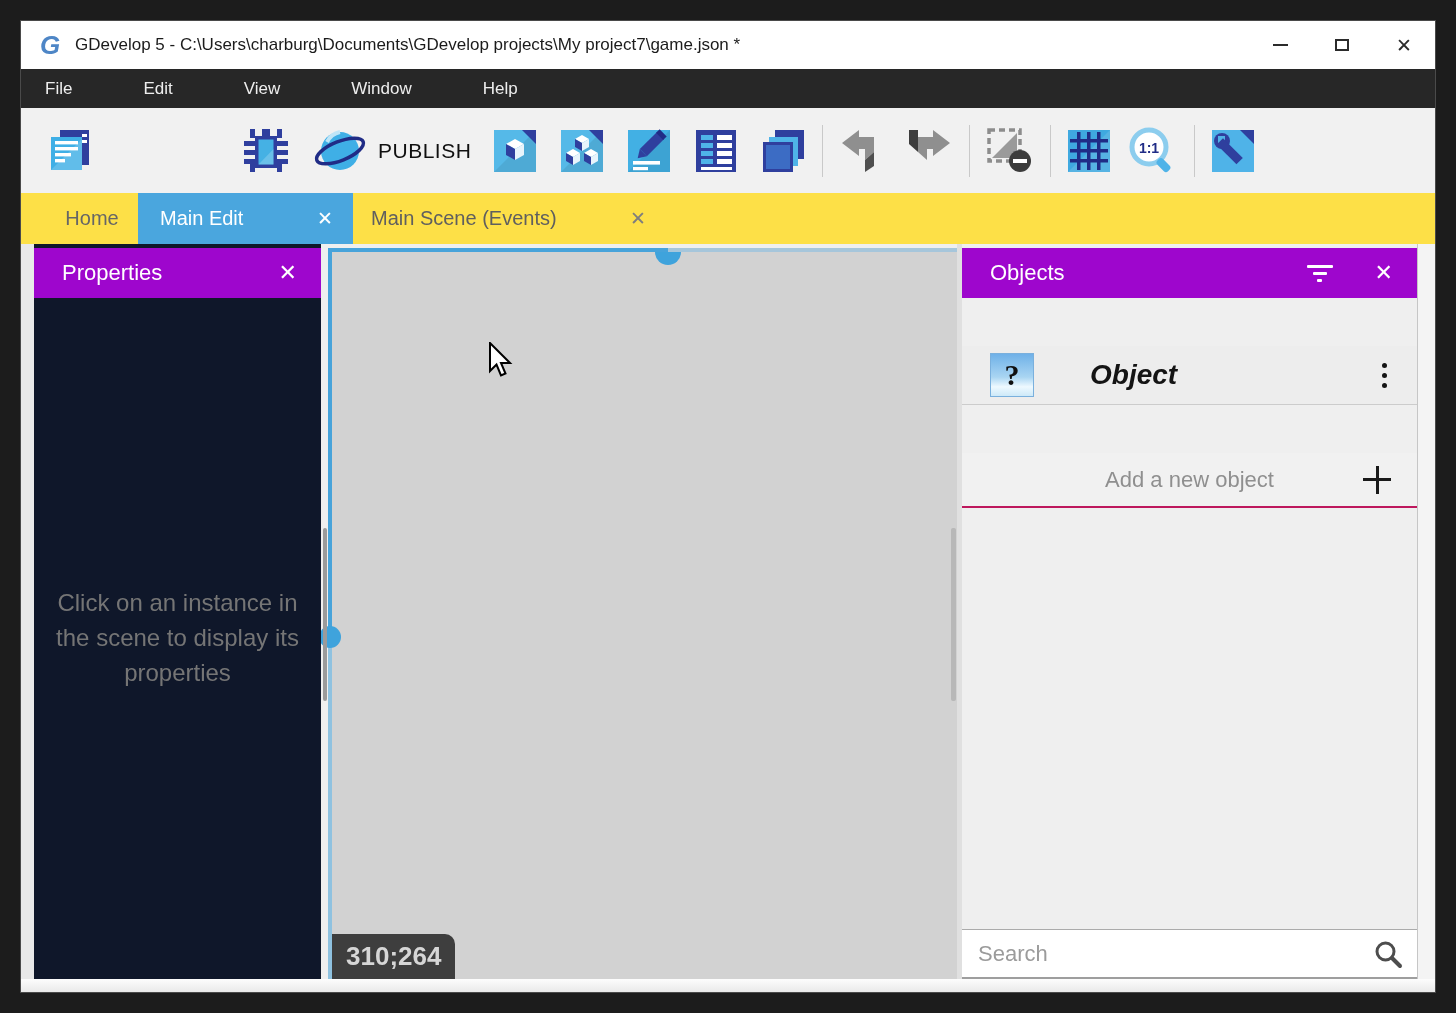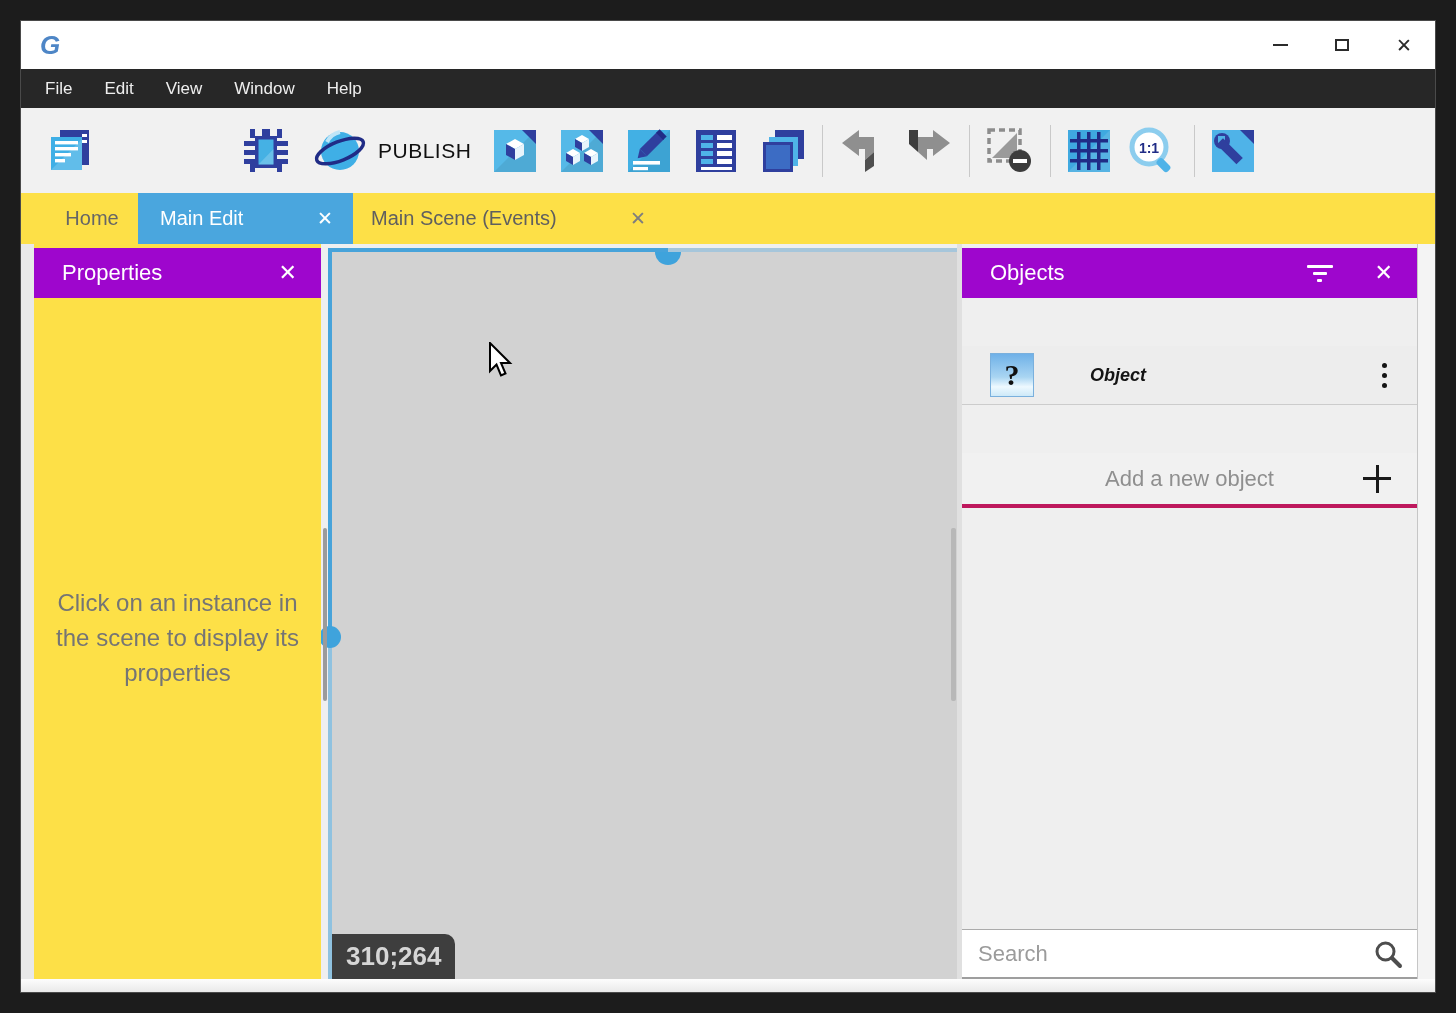--- a/index.html
+++ b/index.html
@@ -13,21 +13,21 @@
   .logo { width:30px; height:30px; display:flex; align-items:center; justify-content:center;
           color:#4e86c6; font-size:26px; font-weight:bold; font-style:italic; }
   .title-text { margin-left:10px; font-size:17px; color:#1b1b1b; }
   .win-controls { margin-left:auto; display:flex; height:100%; }
   .win-btn { width:62px; height:100%; display:flex; align-items:center; justify-content:center; }
   .glyph-min { width:15px; border-top:2px solid #2b2b2b; }
   .glyph-max { width:14px; height:12px; border:2px solid #2b2b2b; }
   .glyph-close { font-size:19px; color:#2b2b2b; }
 
   
-  .menubar { height:39px; flex:none; background:#272727; display:flex; align-items:center; padding-left:8px; }
+  .menubar { height:39px; flex:none; background:#272727; display:flex; align-items:center; padding-left:8px;gap:39px; }
   .menu-item { color:#eeeeee; font-size:17px; padding:0 16px; height:100%; display:flex; align-items:center; }
 
   
   .toolbar { height:85px; flex:none; background:#f1f1f1; display:flex; align-items:center; padding-left:24px; }
   .tb-label { font-size:21px; color:#101010; letter-spacing:.5px; margin-left:11px; }
   .tb-sep { width:1px; height:52px; background:#c9c9c9; flex:none; }
   .tb-group { display:flex; align-items:center; }
   .tb-icon { flex:none; }
 
   
@@ -41,21 +41,21 @@
   .tab-events .tab-close { color:#7e7e7e; }
 
   
   .content { flex:1; min-height:0; display:flex; background:#efefef; }
   .gutter-l { width:13px; flex:none; background:#e9e9e9; }
   .gutter-r { width:18px; flex:none; background:#f4f4f4; border-left:1px solid #c6c6c6; }
   .gap-col { width:5px; flex:none; background:#e0e0e0; }
 
   
   .panel { display:flex; flex-direction:column; }
-  .props-panel { width:287px; flex:none; background:#fde047; }
+  .props-panel { width:287px; flex:none; background:#0f172a; }
   .objects-panel { width:455px; flex:none; background:#efefef;gap:48px; }
   .panel-header { height:50px; margin-top:4px; flex:none; background:#9e06cd; color:#ffffff;
                   display:flex; align-items:center; padding:0 24px 0 28px; }
   .panel-title { font-size:22px; }
   .panel-x { margin-left:auto; font-size:22px; color:#ffffff; }
 
   .props-body { flex:1; padding-top:288px; }
   .props-msg { width:262px; margin:0 auto; text-align:center; font-size:24px; line-height:1.45; color:#757575; }
 
   
@@ -64,25 +64,25 @@
   .filter-icon i:nth-child(1){ width:26px; }
   .filter-icon i:nth-child(2){ width:14px; margin-top:4px; }
   .filter-icon i:nth-child(3){ width:5px;  margin-top:4px; }
 
   .object-row { height:59px; flex:none; background:#ededed; border-bottom:1px solid #cccccc;
                 display:flex; align-items:center; padding-left:28px; }
   .obj-thumb { width:44px; height:44px; flex:none; border:1px solid #7ab0dd;
                background:linear-gradient(180deg,#6fb1e8 0%,#a9d5f2 55%,#eef9ff 78%,#cde9f8 100%);
                display:flex; align-items:center; justify-content:center;
                font-family:"Liberation Serif", serif; font-weight:bold; font-size:30px; color:#101010; }
-  .obj-name { margin-left:56px; font-size:18px; font-weight:bold; font-style:italic; color:#141414; }
+  .obj-name { margin-left:56px; font-size:28px; font-weight:bold; font-style:italic; color:#141414; }
   .kebab { margin-left:auto; margin-right:30px; display:flex; flex-direction:column; gap:5px; }
   .kebab i { width:5px; height:5px; border-radius:50%; background:#151515; display:block; }
 
-  .add-row { height:55px; flex:none; background:#f1f1f1; border-bottom:4px solid #be185d;
+  .add-row { height:55px; flex:none; background:#f1f1f1; border-bottom:2px solid #be185d;
              display:flex; align-items:center; justify-content:center; position:relative; }
   .add-label { font-size:22px; color:#8f8f8f; }
   .plus-icon { position:absolute; right:26px; top:50%; width:28px; height:28px; transform:translateY(-50%); }
   .plus-icon::before { content:""; position:absolute; left:0; right:0; top:12.5px; height:3px; background:#1a1a1a; }
   .plus-icon::after  { content:""; position:absolute; top:0; bottom:0; left:12.5px; width:3px; background:#1a1a1a; }
 
   .objects-body { flex:1; background:#efefef; }
 
   .search-row { height:50px; flex:none; background:#ffffff; border-top:1px solid #ababab;
                 border-bottom:2px solid #9e9e9e; display:flex; align-items:center; padding:0 14px 0 16px; }
@@ -110,20 +110,21 @@
 
   .bottomstrip { height:13px; flex:none; background:linear-gradient(#fdfdfd,#e9e9e9); }
 </style>
 </head>
 <body>
 
 <div class="window">
 
   <div class="titlebar">
     <div class="logo">G</div>
+    <div class="title-text">GDevelop 5 - C:\Users\charburg\Documents\GDevelop projects\My project7\game.json *</div>
     <div class="win-controls">
       <div class="win-btn">
           <span class="glyph-min"></span>
         </div>
       <div class="win-btn">
           <span class="glyph-max"></span>
         </div>
       <div class="win-btn">
           <span class="glyph-close">✕</span>
         </div>

